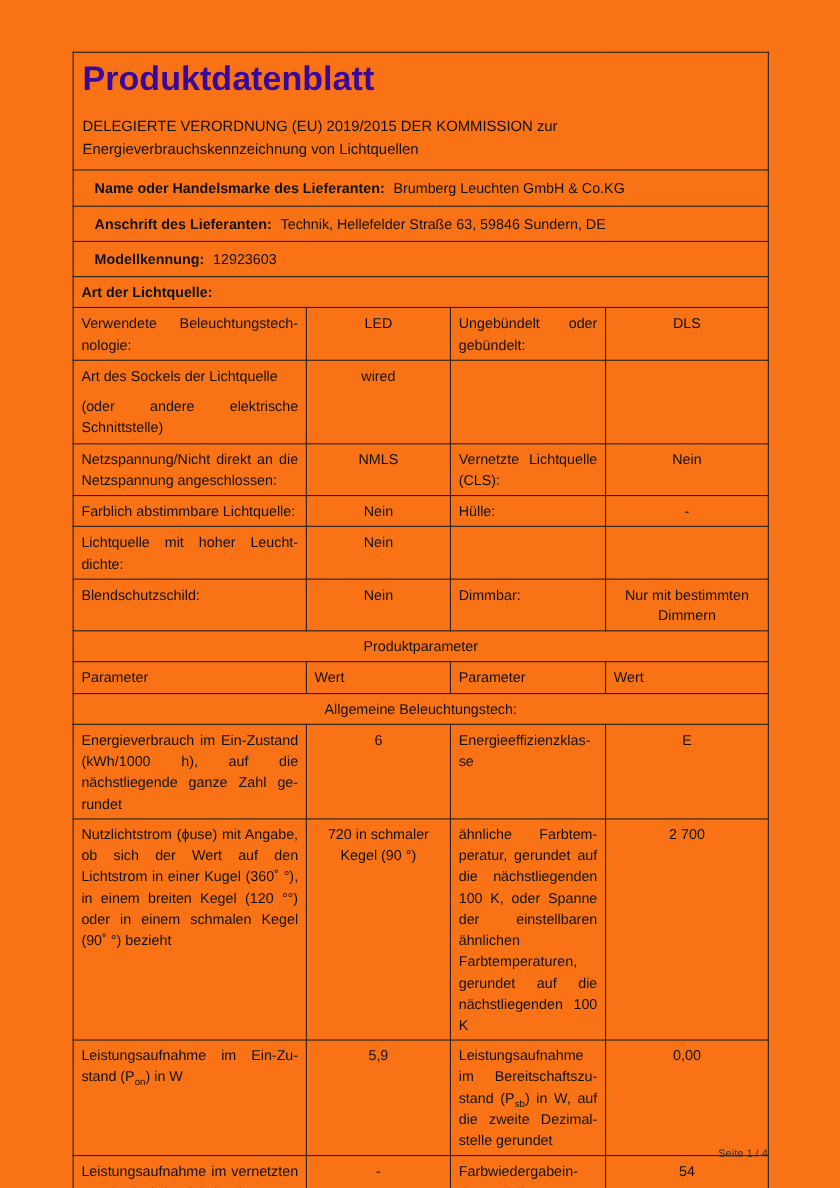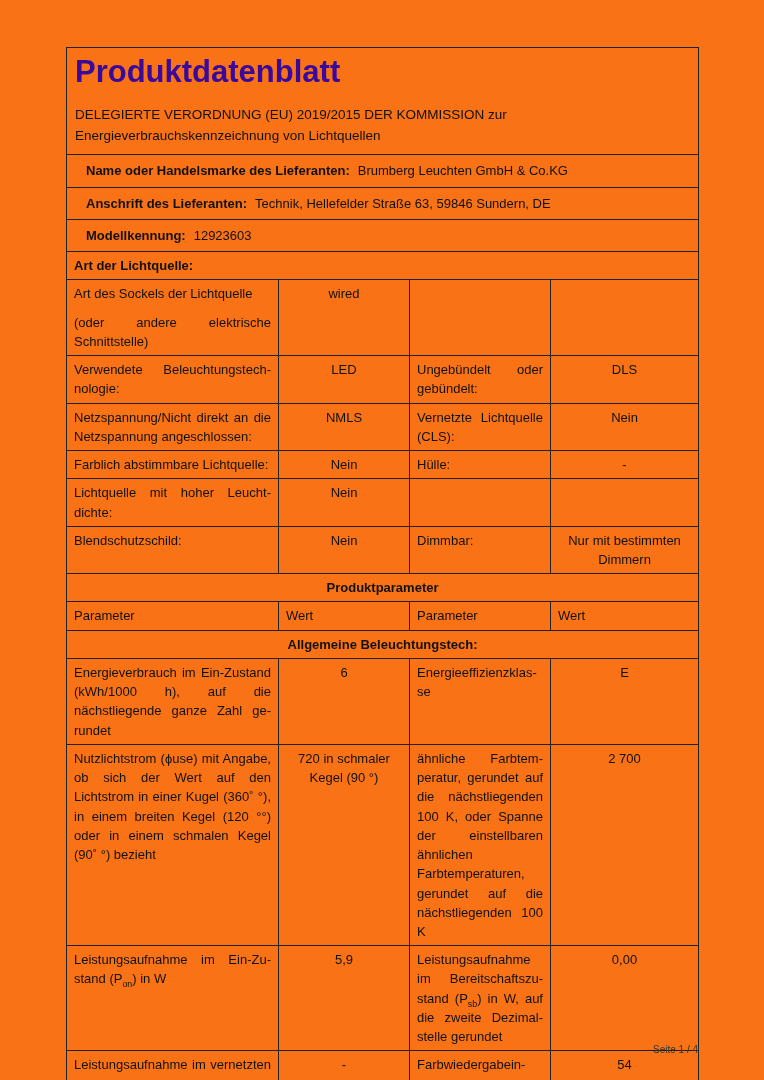--- a/index.html
+++ b/index.html
@@ -37,21 +37,21 @@
     font-weight: bold;
     color: #39099c;
     line-height: 1.15;
     margin-bottom: 7px;
   }
   .doc-reg { font-size: 13.5px; line-height: 1.55; margin-top: 15px; }
   .lbl-row td { padding: 6px 19px; }
   .b { font-weight: bold; }
   .val-after-label { margin-left: 8px; }
   .just { text-align: justify; }
-  .head-center { text-align: center; font-weight: bold; }
+  .head-center { text-align: center; font-weight: normal; }
   td.param { text-align: justify; }
   td.value { text-align: center; }
   .para2 { margin-top: 9px; text-align: justify; }
   sub { font-size: 68%; line-height: 0; }
   tr.cut td { border-bottom: none; }
   tr.cut .clip { max-height: 40px; overflow: hidden; }
   .page-footer {
     position: absolute;
     left: 66px; top: 1044px;
     width: 632px;
@@ -99,35 +99,35 @@
       </td>
     </tr>
 
     <tr>
       <td colspan="4">
         <span class="b">Art der Lichtquelle:</span>
       </td>
     </tr>
 
     <tr>
-      <td class="param">
-        <div>Art des Sockels der Lichtquelle</div>
-        <div class="para2">(oder andere elektrische Schnittstelle)</div>
-      </td>
-      <td class="value">wired</td>
-      <td class="param"></td>
-      <td class="value"></td>
-    </tr>
-    <tr>
       <td class="param">Verwendete Beleuchtungstech­nologie:</td>
       <td class="value">LED</td>
       <td class="param">Ungebündelt oder gebündelt:</td>
       <td class="value">DLS</td>
     </tr>
     <tr>
+      <td class="param">
+        <div>Art des Sockels der Lichtquelle</div>
+        <div class="para2">(oder andere elektrische Schnittstelle)</div>
+      </td>
+      <td class="value">wired</td>
+      <td class="param"></td>
+      <td class="value"></td>
+    </tr>
+    <tr>
       <td class="param">Netzspannung/Nicht direkt an die Netzspannung angeschlos­sen:</td>
       <td class="value">NMLS</td>
       <td class="param">Vernetzte Lichtquel­le (CLS):</td>
       <td class="value">Nein</td>
     </tr>
     <tr>
       <td class="param">Farblich abstimmbare Licht­quelle:</td>
       <td class="value">Nein</td>
       <td class="param">Hülle:</td>
       <td class="value">-</td>

